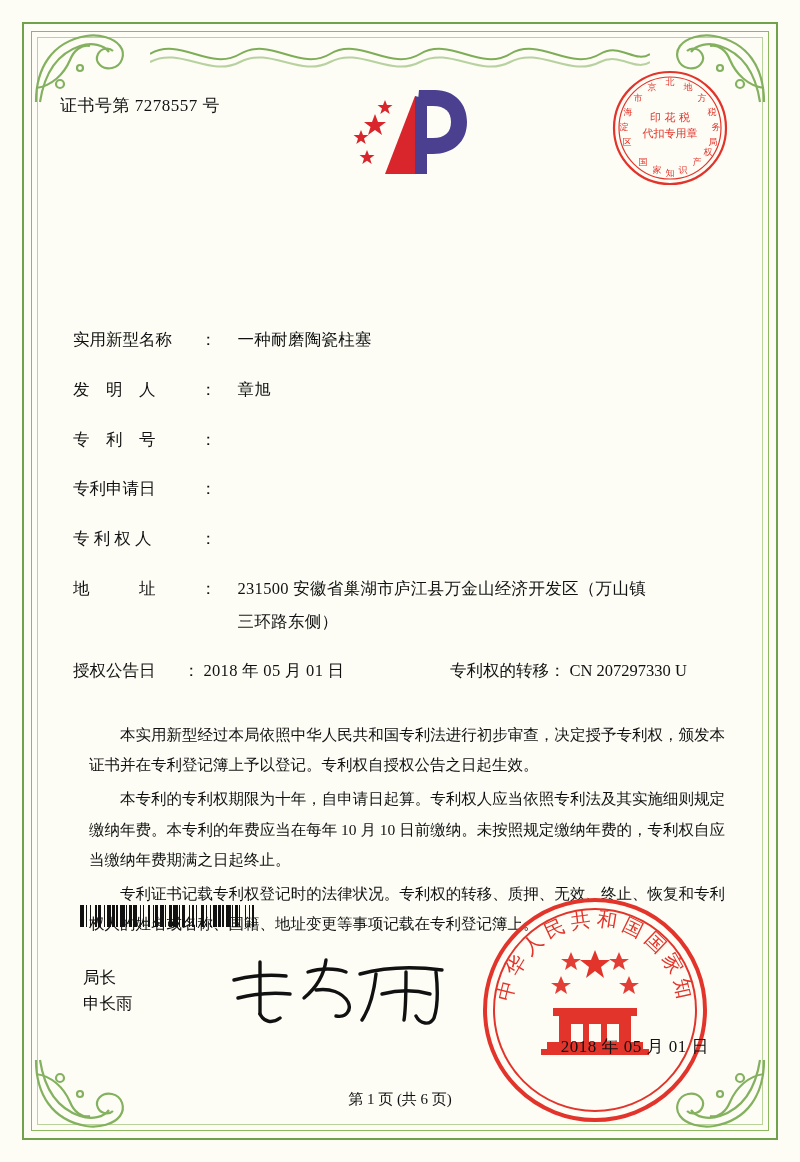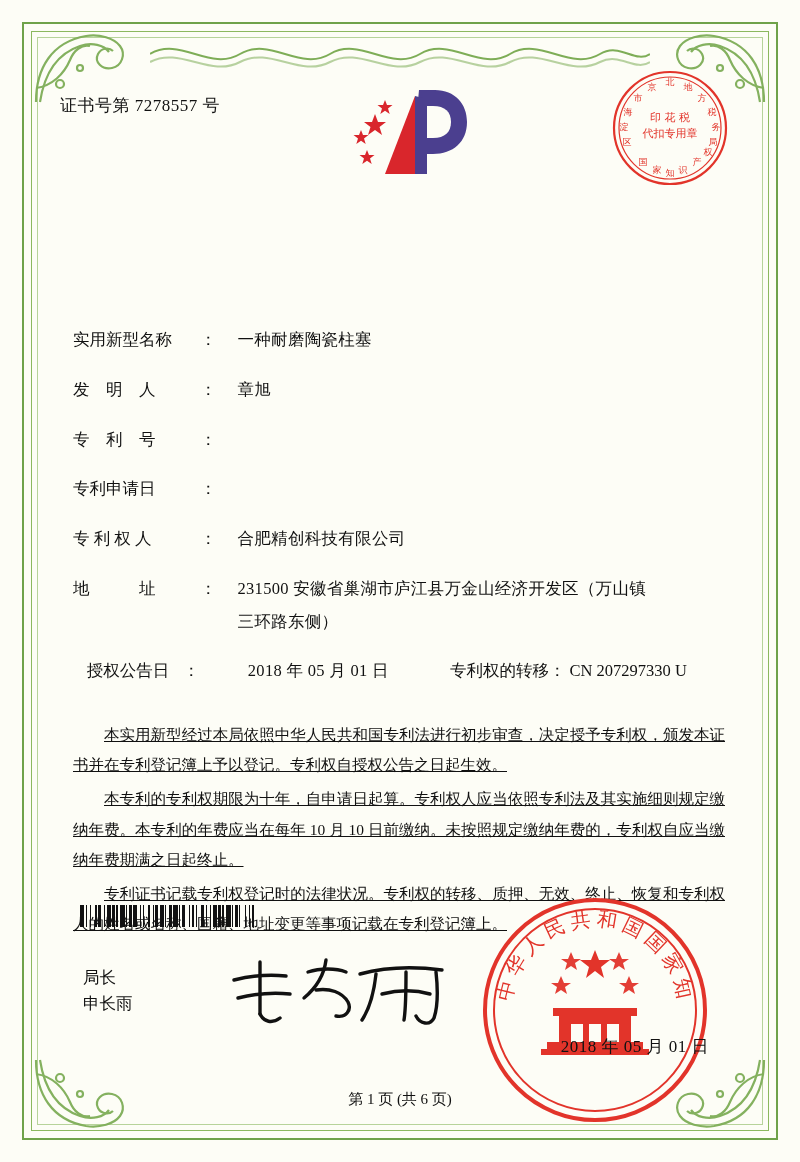--- a/index.html
+++ b/index.html
@@ -146,40 +146,38 @@
   }
   .field-value {
     flex: 1 1 auto;
     letter-spacing: .3px;
   }
   .field-value .line2 { display: block; margin-top: 8px; }
 
   .row-pub {
     display: flex;
     margin-bottom: 8px;
-    text-align: center;
   }
   .pub-left { width: 360px; display: flex; }
   .pub-right { display: flex; }
 
   
   .paragraphs {
     position: absolute;
     left: 18px;
     top: 660px;
     width: 652px;
     font-size: 15.5px;
     line-height: 1.95;
     color: #111;
     text-align: justify;
   }
   .paragraphs p {
-    margin: 0 0 4px 0;
+    margin: 0 0 4px 16px;
     text-indent: 2em;
-    text-decoration: underline;
   }
 
   
   .barcode {
     position: absolute;
     left: 25px;
     top: 845px;
     width: 232px;
     height: 22px;
     display: flex;
@@ -372,21 +370,20 @@
       </div>
 
       <div class="field-row">
         <span class="field-label">专利申请日</span>
         <span class="field-colon">：</span>
       </div>
 
       <div class="field-row">
         <span class="field-label">专 利 权 人</span>
         <span class="field-colon">：</span>
-        <span class="field-value">合肥精创科技有限公司</span>
       </div>
 
       <div class="field-row">
         <span class="field-label">地　　　址</span>
         <span class="field-colon">：</span>
         <span class="field-value">
           <span>231500 安徽省巢湖市庐江县万金山经济开发区（万山镇</span>
           <span class="line2">三环路东侧）</span>
         </span>
       </div>

